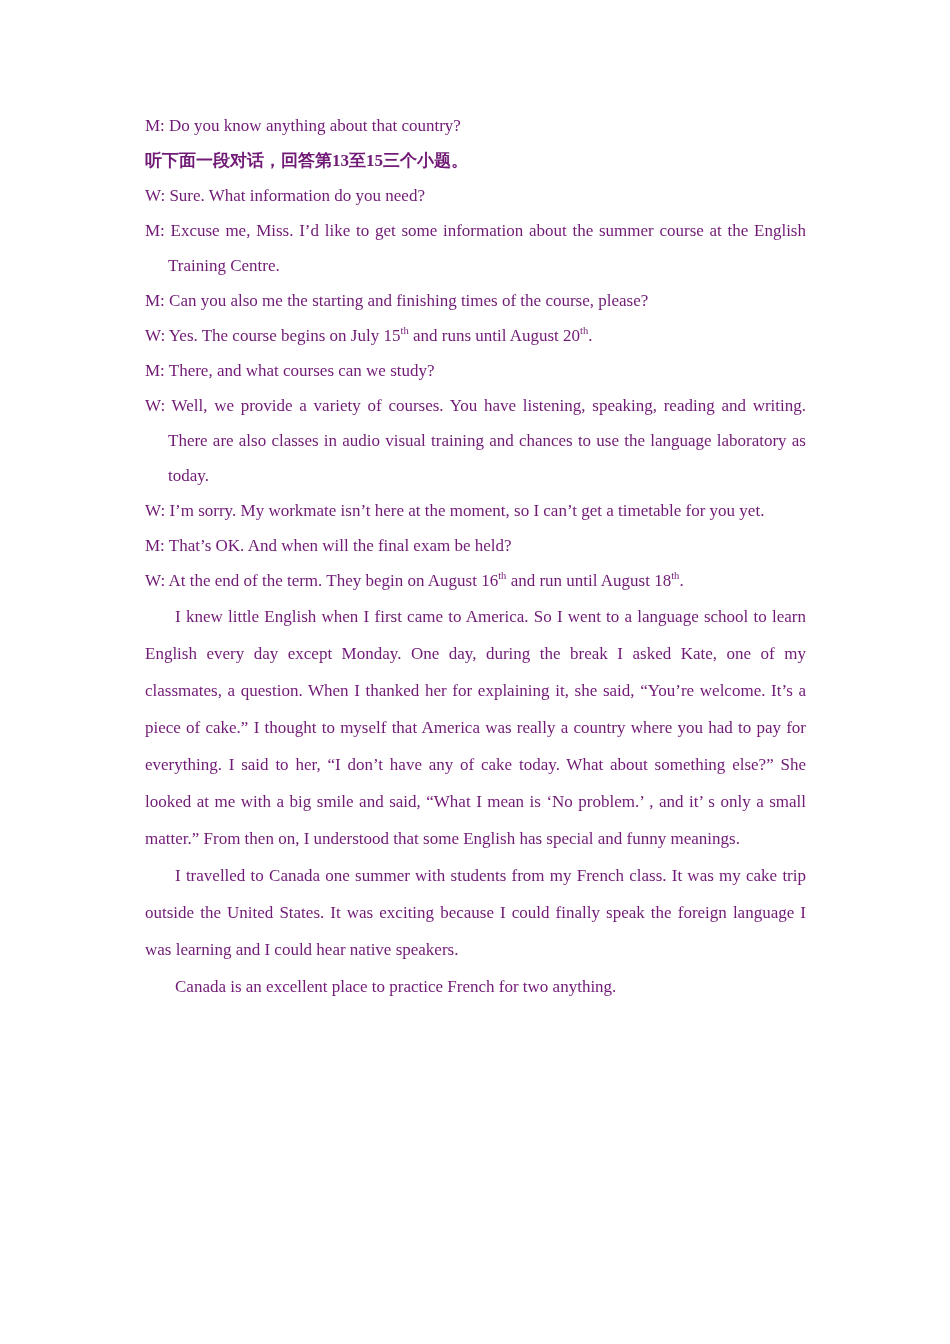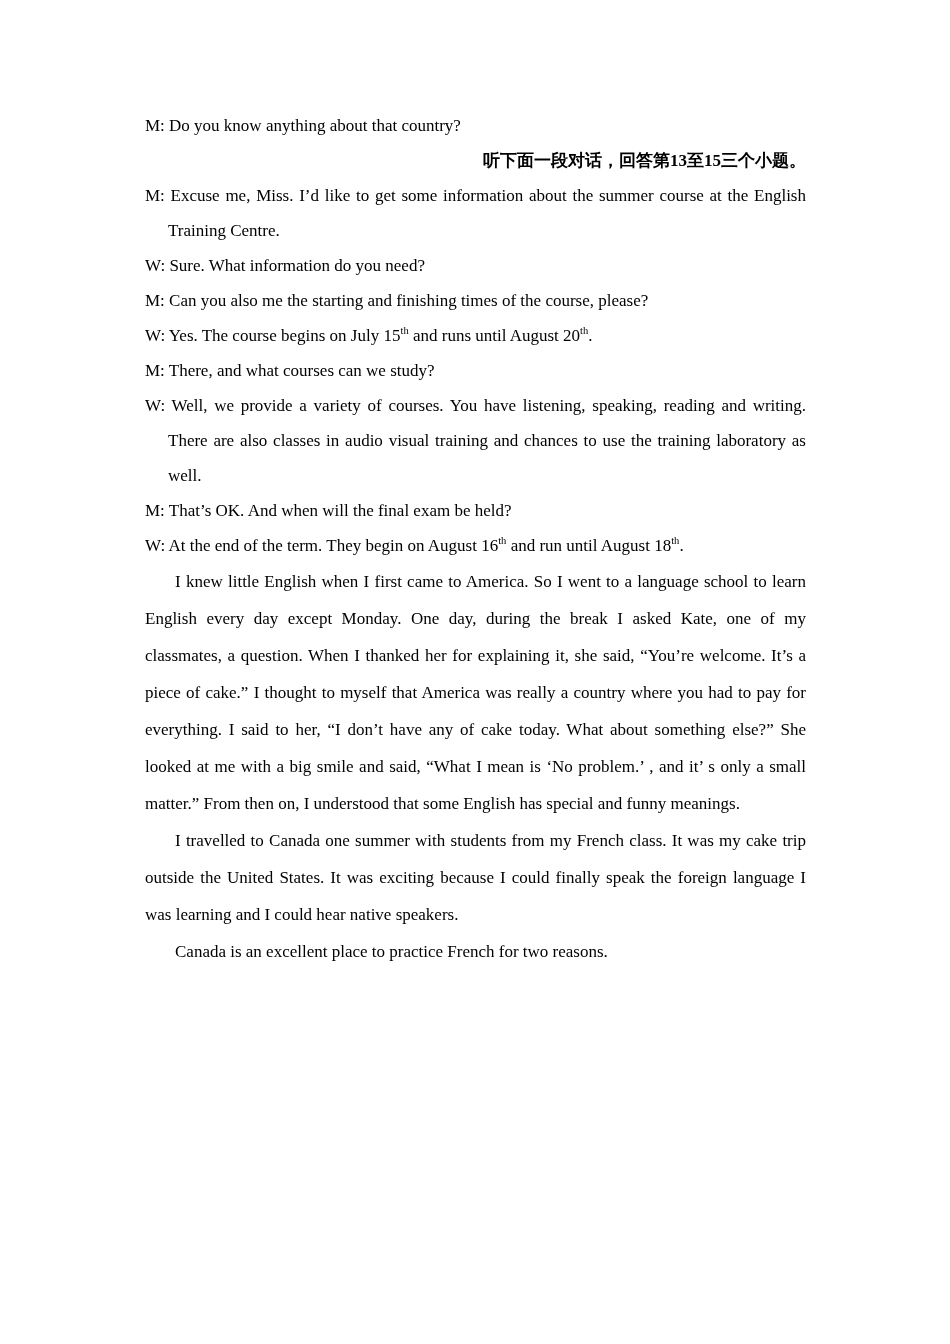--- a/index.html
+++ b/index.html
@@ -6,64 +6,65 @@
     margin: 0;
     padding: 0;
     background: #ffffff;
   }
   .page {
     position: relative;
     width: 950px;
     height: 1344px;
     box-sizing: border-box;
     background: #ffffff;
-    color: #000000;
+    color: #701a75;
     padding: 108px 144px 0 145px;
     font-family: "Liberation Serif", "DejaVu Serif", serif;
     font-size: 17px;
     overflow: hidden;
   }
   .block {
     margin: 0;
   }
   .dialogue {
     line-height: 35px;
     text-align: justify;
     padding-left: 23px;
     text-indent: -23px;
   }
   .heading {
     line-height: 35px;
     font-weight: bold;
-    text-align: right;
+    text-align: left;
     font-family: Liberation Serif, serif;
   }
   .paragraph {
     line-height: 37px;
     text-align: justify;
     text-indent: 30px;
   }
   sup {
     font-size: 0.62em;
     line-height: 0;
     vertical-align: super;
   }
 </style>
 </head>
 <body>
 
 <div class="page">
   <div id="doc">
       <div class="block dialogue">M: Do you know anything about that country?</div>
       <div class="block heading">听下面一段对话，回答第13至15三个小题。</div>
+      <div class="block dialogue">W: Sure. What information do you need?</div>
       <div class="block dialogue">M: Excuse me, Miss. I’d like to get some information about the summer course at the English Training Centre.</div>
-      <div class="block dialogue">W: Sure. What information do you need?</div>
       <div class="block dialogue">M: Can you also me the starting and finishing times of the course, please?</div>
       <div class="block dialogue">W: Yes. The course begins on July 15<sup>th</sup> and runs until August 20<sup>th</sup>.</div>
       <div class="block dialogue">M: There, and what courses can we study?</div>
-      <div class="block dialogue">W: Well, we provide a variety of courses. You have listening, speaking, reading and writing. There are also classes in audio visual training and chances to use the training laboratory as well.</div>
+      <div class="block dialogue">W: Well, we provide a variety of courses. You have listening, speaking, reading and writing. There are also classes in audio visual training and chances to use the language laboratory as today.</div>
+      <div class="block dialogue">W: I’m sorry. My workmate isn’t here at the moment, so I can’t get a timetable for you yet.</div>
       <div class="block dialogue">M: That’s OK. And when will the final exam be held?</div>
       <div class="block dialogue">W: At the end of the term. They begin on August 16<sup>th</sup> and run until August 18<sup>th</sup>.</div>
       <div class="block paragraph">I knew little English when I first came to America. So I went to a language school to learn English every day except Monday. One day, during the break I asked Kate, one of my classmates, a question. When I thanked her for explaining it, she said, “You’re welcome. It’s a piece of cake.” I thought to myself that America was really a country where you had to pay for everything. I said to her, “I don’t have any of cake today. What about something else?” She looked at me with a big smile and said, “What I mean is ‘No problem.’ , and it’ s only a small matter.” From then on, I understood that some English has special and funny meanings.</div>
       <div class="block paragraph">I travelled to Canada one summer with students from my French class. It was my cake trip outside the United States. It was exciting because I could finally speak the foreign language I was learning and I could hear native speakers.</div>
-      <div class="block paragraph">Canada is an excellent place to practice French for two reasons.</div>
+      <div class="block paragraph">Canada is an excellent place to practice French for two anything.</div>
     </div>
 </div>
 
 </body></html>

